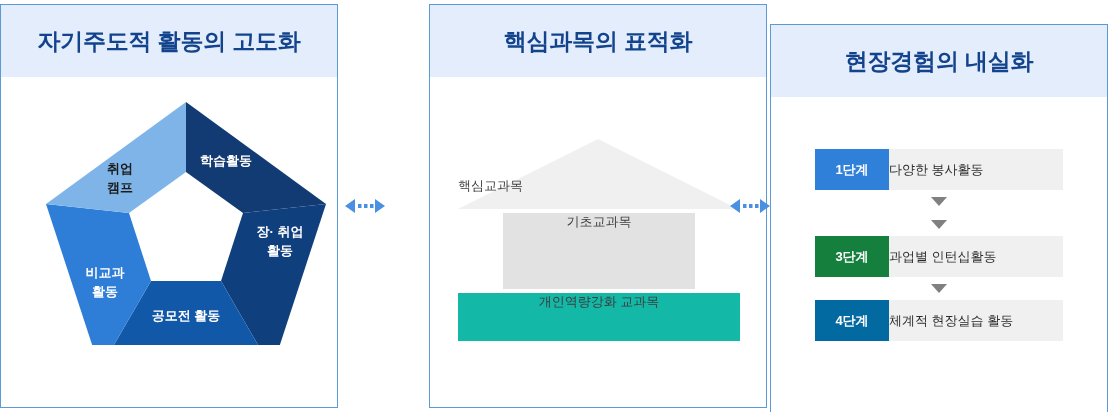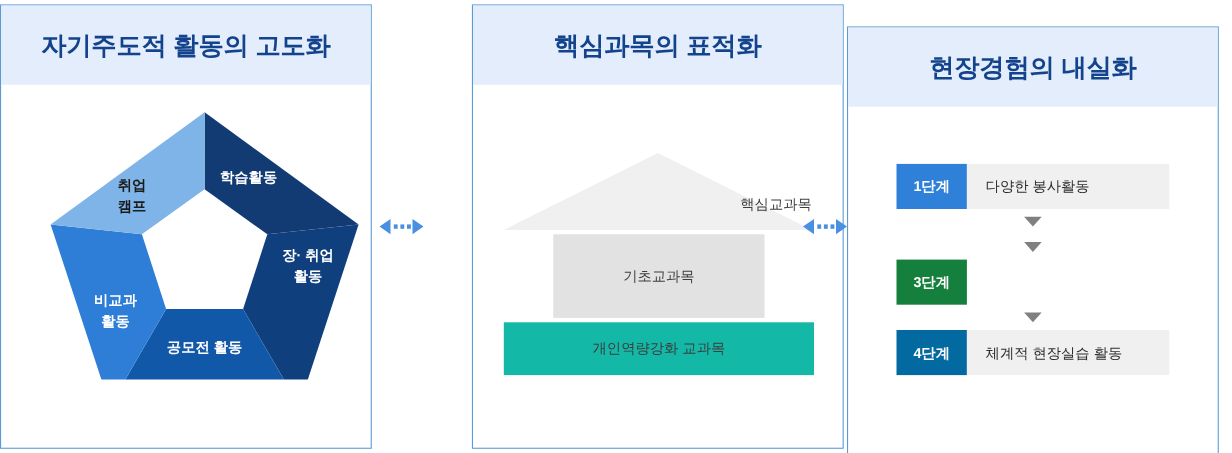--- a/index.html
+++ b/index.html
@@ -95,30 +95,30 @@
     height: 70px;
   }
   .roof-tri {
     position: absolute;
     inset: 0;
     background: #f0f0f0;
     clip-path: polygon(50% 0%, 100% 100%, 0% 100%);
   }
   .roof-label {
     position: absolute;
-    left: 16px; right: 0;
+    left: 0; right: 0;
     top: 38px;
-    text-align: right;
+    text-align: left;
     font-size: 13px;
     color: #3c3c3c;
   }
   .floor {
     position: absolute;
     display: flex;
-    align-items: center;
+    align-items: flex-start;
     justify-content: center;
     font-size: 13px;
     color: #3c3c3c;
   }
   #floor-mid {
     left: 73px;
     top: 136px;
     width: 192px;
     height: 76px;
     background: #e2e2e2;
@@ -137,34 +137,33 @@
     left: 44px;
     top: 52px;
     width: 248px;
   }
   .step-row {
     display: flex;
     align-items: stretch;
     height: 41px;
   }
   .step-badge {
-    width: 64px;
+    width: 74px;
     display: flex;
     align-items: center;
     justify-content: center;
     color: #ffffff;
     font-size: 13px;
     font-weight: bold;
   }
   .step-label {
     flex: 1;
     background: #f0f0f0;
     display: flex;
     align-items: center;
-    padding-left: 17px;
     font-size: 13px;
     color: #2b2b2b;
   }
   .step-arrow {
     height: 23px;
     display: flex;
     align-items: center;
     justify-content: center;
   }
   .step-arrow i {
@@ -276,20 +275,21 @@
         <div class="step-arrow">
             <i></i>
           </div>
 
         <div class="step-arrow">
             <i></i>
           </div>
 
         <div class="step-row">
           <div class="step-badge" style="background:#15803d">3단계</div>
+          <div class="step-label">과업별 인턴십활동</div>
         </div>
         <div class="step-arrow">
             <i></i>
           </div>
 
         <div class="step-row">
           <div class="step-badge" style="background:#0369a1">4단계</div>
           <div class="step-label">체계적 현장실습 활동</div>
         </div>
 

